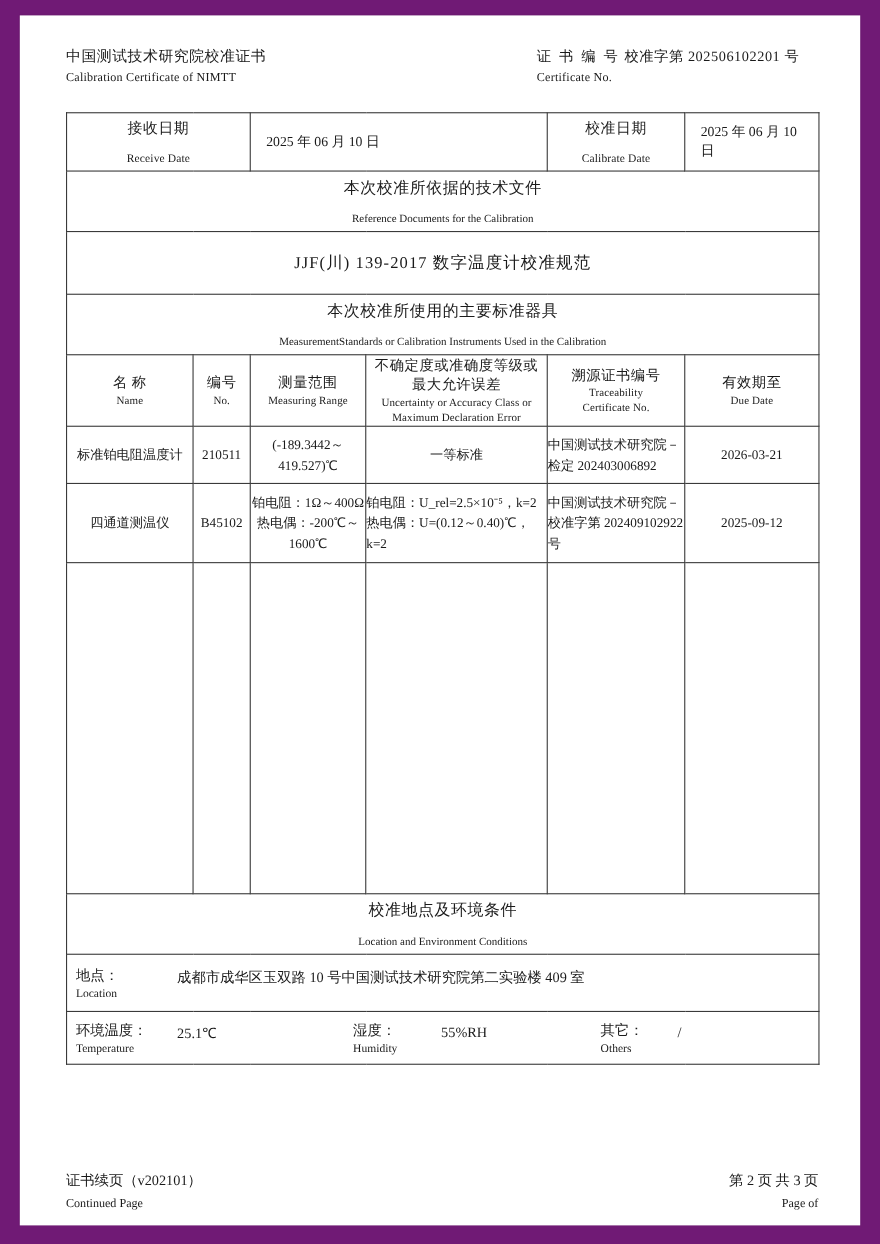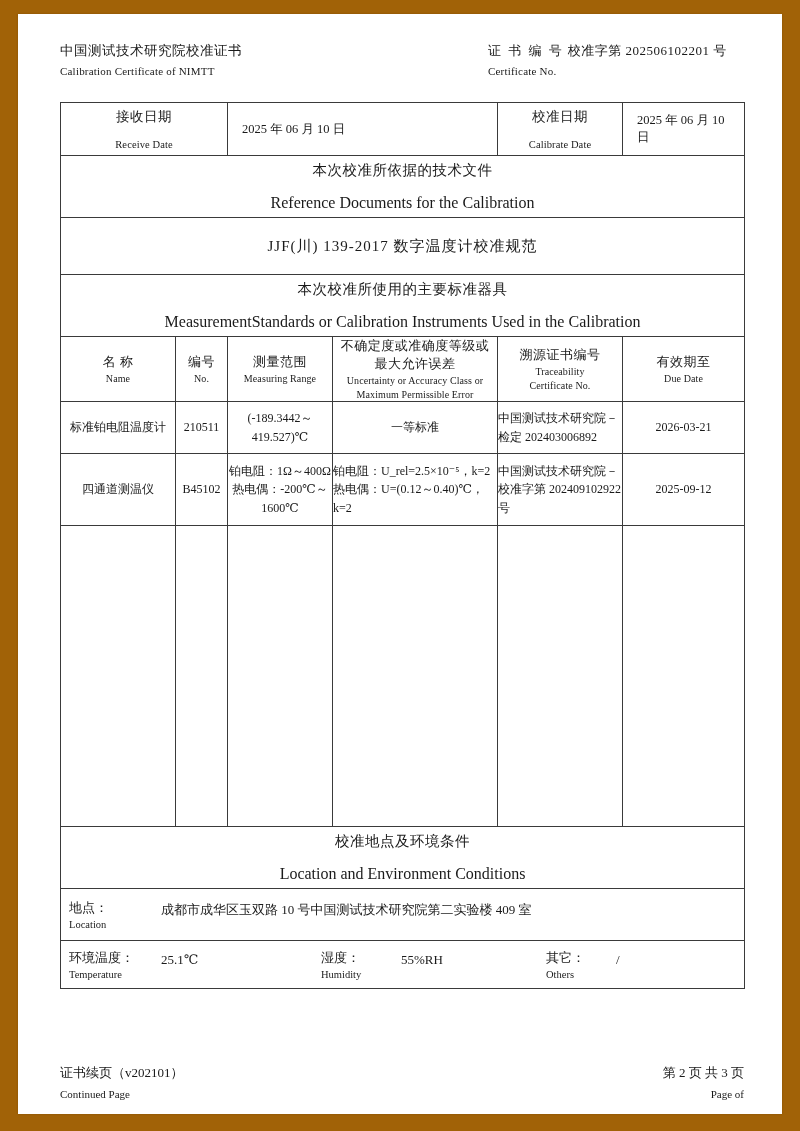--- a/index.html
+++ b/index.html
@@ -13,21 +13,22 @@
     font-family: "Liberation Serif", "DejaVu Serif", serif;
     color: #1a1a1a;
     position: relative;
     overflow: hidden;
   }
   .page {
     position: absolute;
     left: 0; top: 0;
     width: 800px;
     height: 1131px;
-    background: #a16207;
+    background: #701a75;
+    font-family: Liberation Serif, serif;
   }
   .sheet {
     position: absolute;
     left: 18px;
     top: 14px;
     width: 764px;
     height: 1100px;
     background: #ffffff;
     box-shadow: 0 0 2px rgba(0,0,0,0.18);
   }
@@ -76,21 +77,21 @@
     padding: 0;
     vertical-align: middle;
   }
   .cell {
     padding: 5px 8px;
     box-sizing: border-box;
   }
   .ctr { text-align: center; }
   .cn { font-size: 13.5px; letter-spacing: 0.5px; }
   .en { font-size: 10.5px; margin-top: 13px; letter-spacing: 0.1px; }
-  .en-c { font-size: 16px; margin-top: 14px; text-align: center; }
+  .en-c { font-size: 10px; margin-top: 14px; text-align: center; }
   .val { font-size: 12.5px; }
   .pad-l { padding-left: 14px; }
 
   .banner .cn { font-size: 14.5px; }
   .tall-title { height: 46px; }
   .doc-row { height: 56px; font-size: 15px; letter-spacing: 1px; }
 
   
   .th {
     text-align: center;
@@ -217,21 +218,21 @@
           <div class="en">No.</div>
         </td>
         <td class="th">
           <div class="cn">测量范围</div>
           <div class="en">Measuring Range</div>
         </td>
         <td class="th">
           <div class="cn" style="white-space:pre-line;">不确定度或准确度等级或
 最大允许误差</div>
           <div class="en" style="white-space:pre-line;">Uncertainty or Accuracy Class or
-Maximum Permissible Error</div>
+Maximum Declaration Error</div>
         </td>
         <td class="th">
           <div class="cn">溯源证书编号</div>
           <div class="en" style="white-space:pre-line;">Traceability
 Certificate No.</div>
         </td>
         <td class="th">
           <div class="cn">有效期至</div>
           <div class="en">Due Date</div>
         </td>

